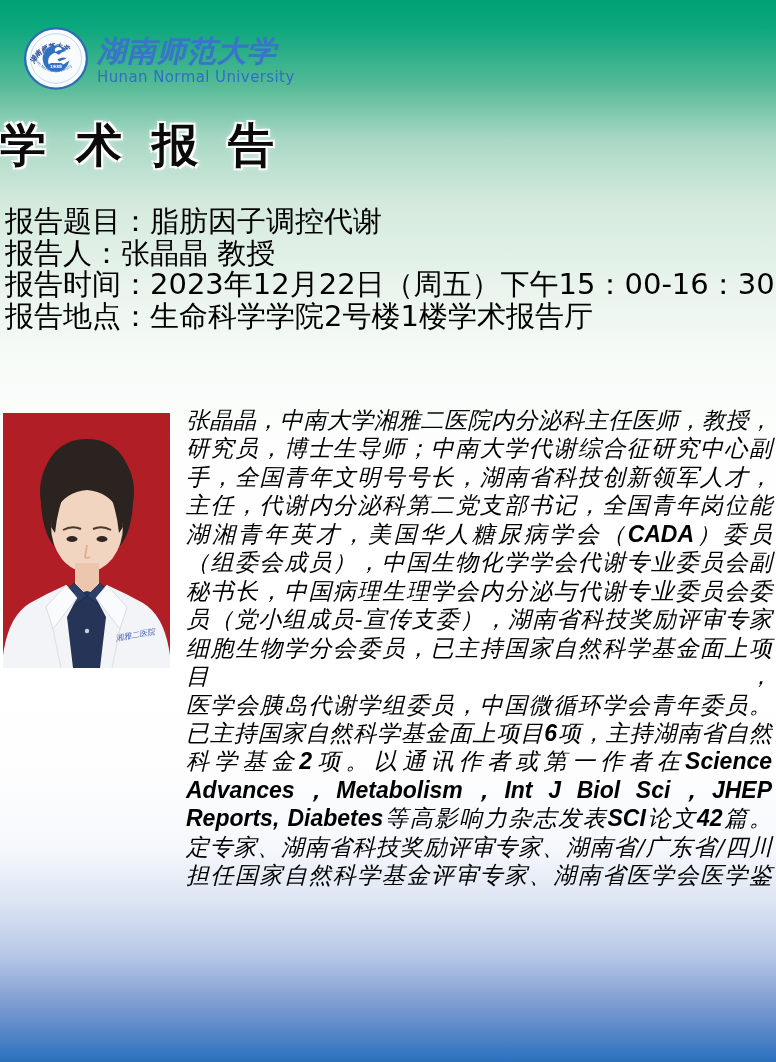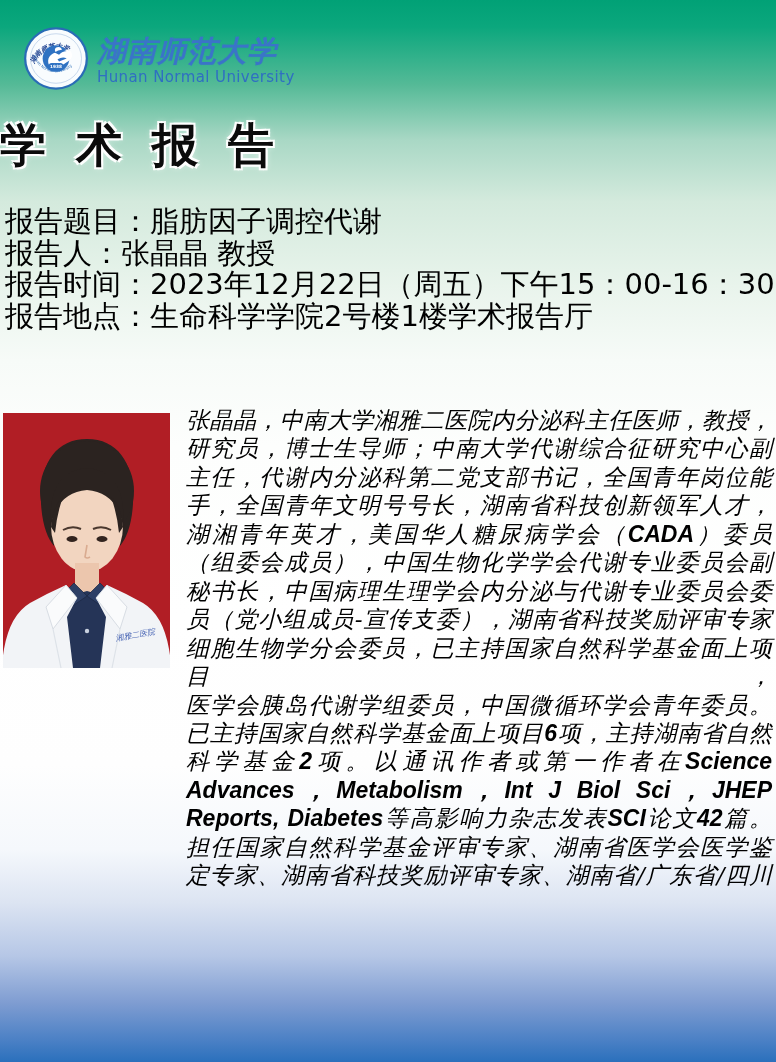--- a/index.html
+++ b/index.html
@@ -155,29 +155,29 @@
       <path d="M50,216 L58,255" stroke="#dde2e8" stroke-width="1.2" fill="none"></path>
       <path d="M117,216 L109,255" stroke="#dde2e8" stroke-width="1.2" fill="none"></path>
 
       <text x="113" y="228" font-size="8" fill="#4a66b5" transform="rotate(-10 113 228)" font-family="DejaVu Serif,serif" font-style="italic">湘雅二医院</text>
     </svg>
   </div>
 
   <div class="bio-text">
       <div class="bio-line"><span>张晶晶，中南大学湘雅二医院内分泌科主任医师，教授，</span></div>
       <div class="bio-line"><span>研究员，博士生导师；中南大学代谢综合征研究中心副</span></div>
+      <div class="bio-line"><span>手，全国青年文明号号长，湖南省科技创新领军人才，</span></div>
       <div class="bio-line"><span>主任，代谢内分泌科第二党支部书记，全国青年岗位能</span></div>
-      <div class="bio-line"><span>手，全国青年文明号号长，湖南省科技创新领军人才，</span></div>
       <div class="bio-line"><span>湖湘青年英才，美国华人糖尿病学会（</span><span class="en-bold">CADA</span><span>）委员</span></div>
       <div class="bio-line"><span>（组委会成员），中国生物化学学会代谢专业委员会副</span></div>
       <div class="bio-line"><span>秘书长，中国病理生理学会内分泌与代谢专业委员会委</span></div>
       <div class="bio-line"><span>员（党小组成员-宣传支委），湖南省科技奖励评审专家</span></div>
       <div class="bio-line"><span>细胞生物学分会委员，已主持国家自然科学基金面上项目，</span></div>
       <div class="bio-line"><span>医学会胰岛代谢学组委员，中国微循环学会青年委员。</span></div>
       <div class="bio-line"><span>已主持国家自然科学基金面上项目</span><span class="en-bold">6</span><span>项，主持湖南省自然</span></div>
       <div class="bio-line"><span>科学基金</span><span class="en-bold">2</span><span>项。以通讯作者或第一作者在</span><span class="en-bold">Science</span></div>
       <div class="bio-line"><span class="en-bold">Advances，Metabolism，Int J Biol Sci，JHEP</span></div>
       <div class="bio-line"><span class="en-bold">Reports, Diabetes</span><span>等高影响力杂志发表</span><span class="en-bold">SCI</span><span>论文</span><span class="en-bold">42</span><span>篇。</span></div>
+      <div class="bio-line"><span>定专家、湖南省科技奖励评审专家、湖南省/广东省/四川</span></div>
       <div class="bio-line"><span>担任国家自然科学基金评审专家、湖南省医学会医学鉴</span></div>
-      <div class="bio-line"><span>定专家、湖南省科技奖励评审专家、湖南省/广东省/四川</span></div>
     </div>
 
 </div>
 
 </body></html>

